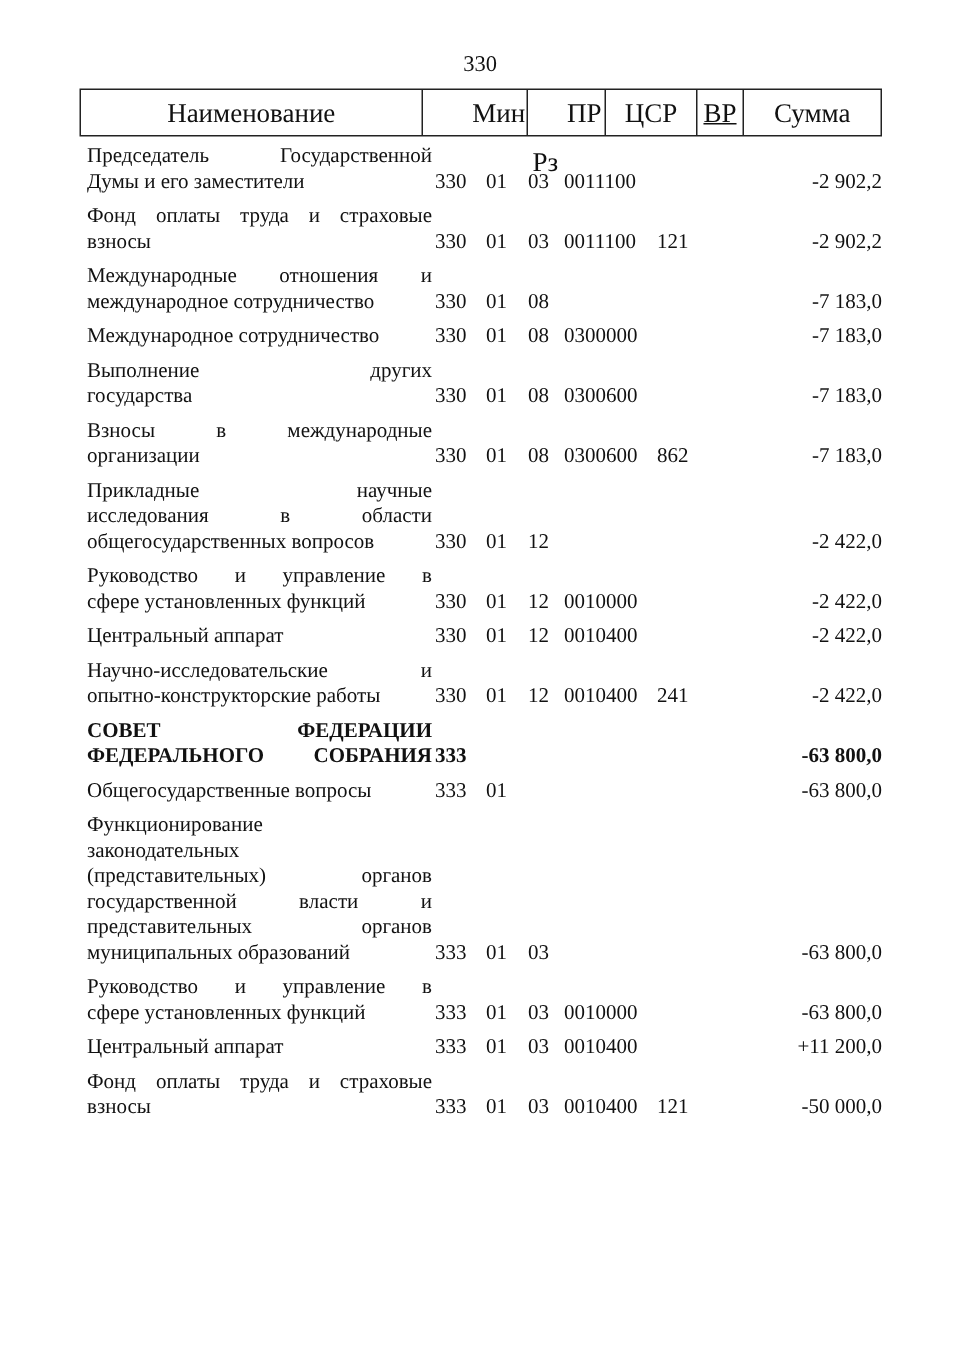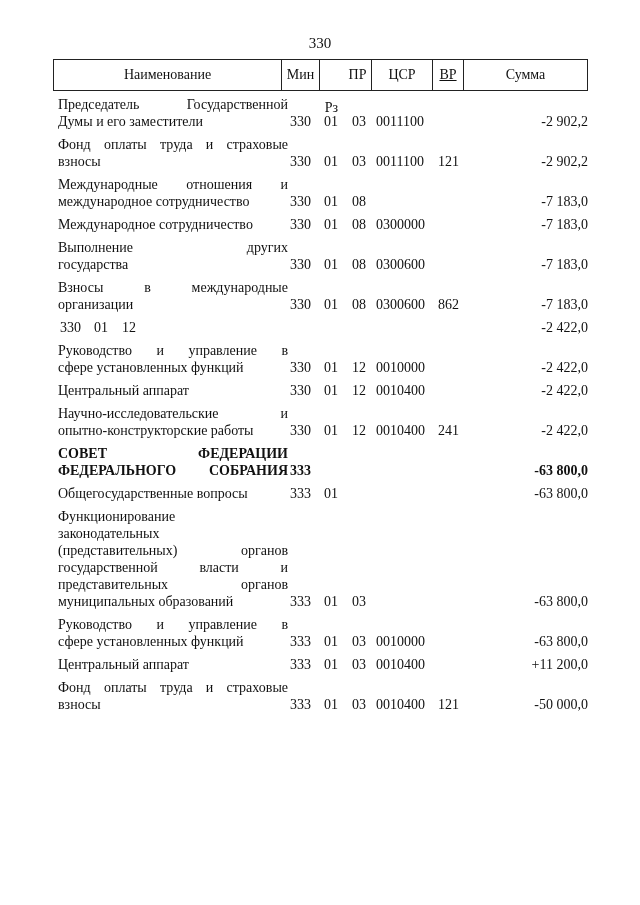--- a/index.html
+++ b/index.html
@@ -2,24 +2,24 @@
 <html><head>
   <meta charset="utf-8">
   <style>
     html, body { margin: 0; padding: 0; background: #ffffff; }
     body { width: 640px; height: 905px; position: relative; overflow: hidden;
            font-family: "Liberation Serif", "DejaVu Serif", serif; color: #111; font-size: 14px; }
     .page-number { position: absolute; top: 35px; left: 0; width: 640px; text-align: center; font-size: 15px; }
     .header { position: absolute; top: 59px; left: 53px; width: 535px; height: 32px;
               border: 1px solid #222; display: flex; box-sizing: border-box; }
     .hcell { border-right: 1px solid #222; display: flex; align-items: center; justify-content: center;
-             font-size: 14px; box-sizing: border-box; }
+             font-size: 18px; box-sizing: border-box; }
     .hcell:last-child { border-right: none; }
     .c-name { width: 228px; }
-    .c-min { width: 38px; }
+    .c-min { width: 38px; margin-left: 32px; }
     .c-rz { width: 24px; margin-top: 48px; }
     .c-pr { width: 28px; text-align: center; }
     .c-csr { width: 61px; }
     .c-vr { width: 31px; text-decoration: underline; }
     .c-sum { flex: 1; }
     .rows { position: absolute; top: 96px; left: 58px; width: 530px; }
     .row { display: flex; align-items: flex-end; margin-bottom: 6px; line-height: 17px; }
     .r-name { width: 230px; text-align: justify; text-align-last: left; font-size: 14px; }
     .r-name .line { display: block; text-align: justify; text-align-last: justify; }
     .r-name .line.last { text-align-last: left; }
@@ -112,20 +112,25 @@
         <span class="line last">организации</span>
       </div>
       <div class="r-min">330</div>
       <div class="r-rz">01</div>
       <div class="r-pr">08</div>
       <div class="r-csr">0300600</div>
       <div class="r-vr">862</div>
       <div class="r-sum">-7 183,0</div>
     </div>
     <div class="row">
+      <div class="r-name">
+        <span class="line">Прикладные научные</span>
+        <span class="line">исследования в области</span>
+        <span class="line last">общегосударственных вопросов</span>
+      </div>
       <div class="r-min">330</div>
       <div class="r-rz">01</div>
       <div class="r-pr">12</div>
       <div class="r-csr"></div>
       <div class="r-vr"></div>
       <div class="r-sum">-2 422,0</div>
     </div>
     <div class="row">
       <div class="r-name">
         <span class="line">Руководство и управление в</span>

